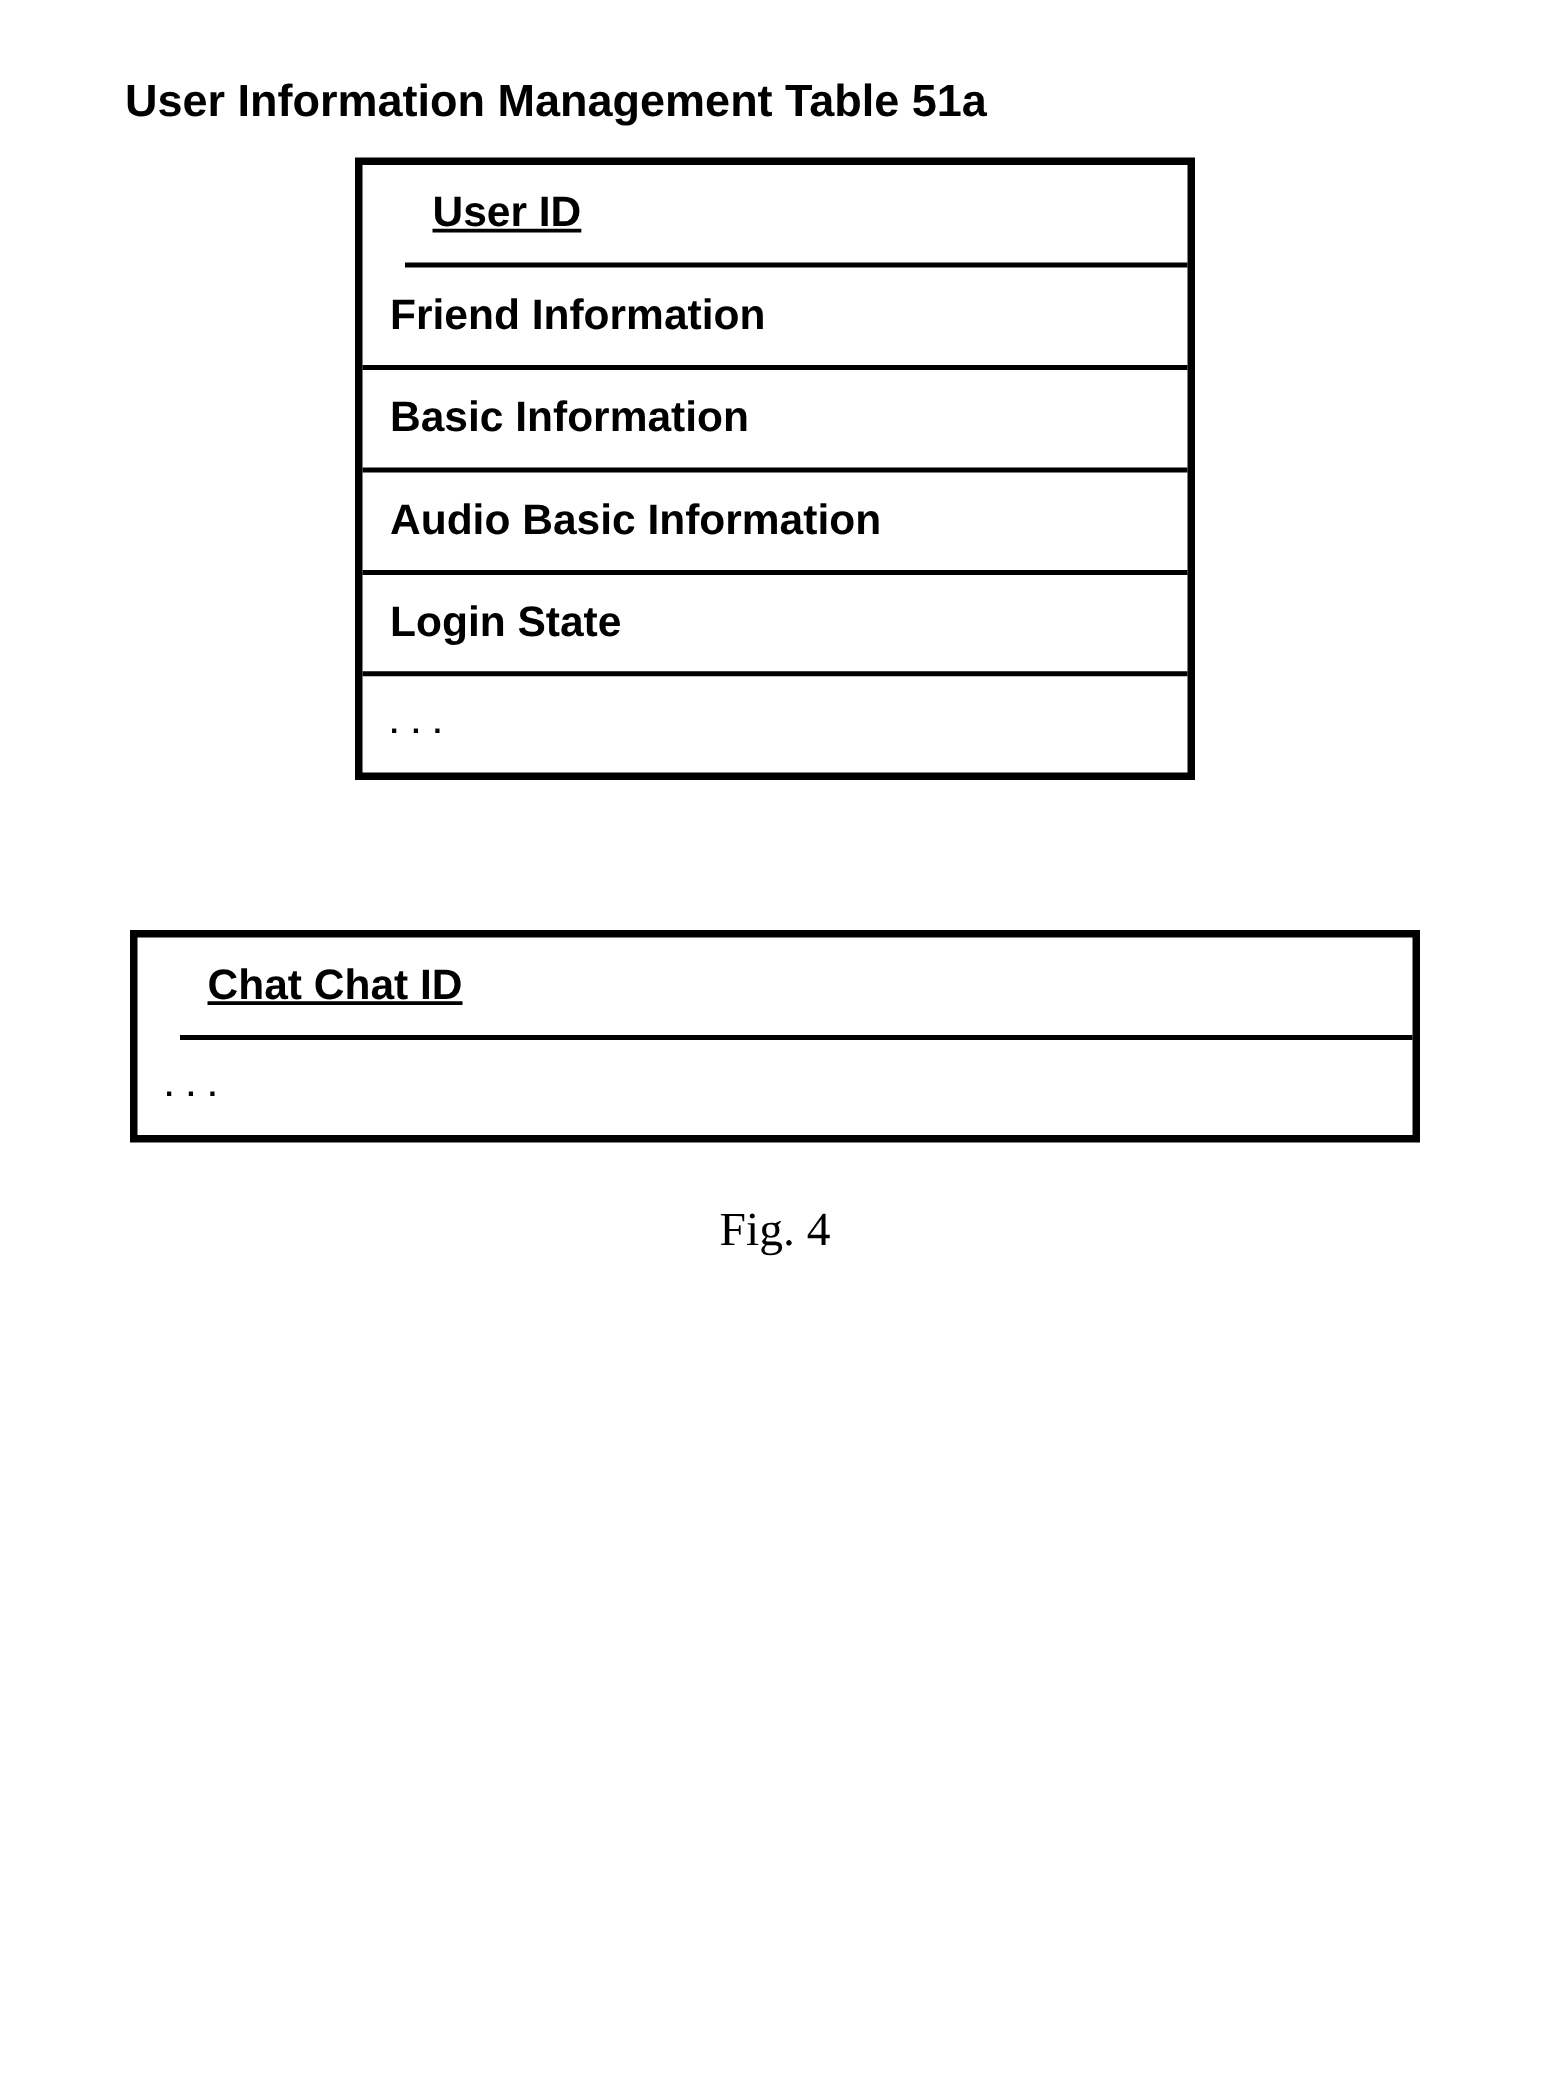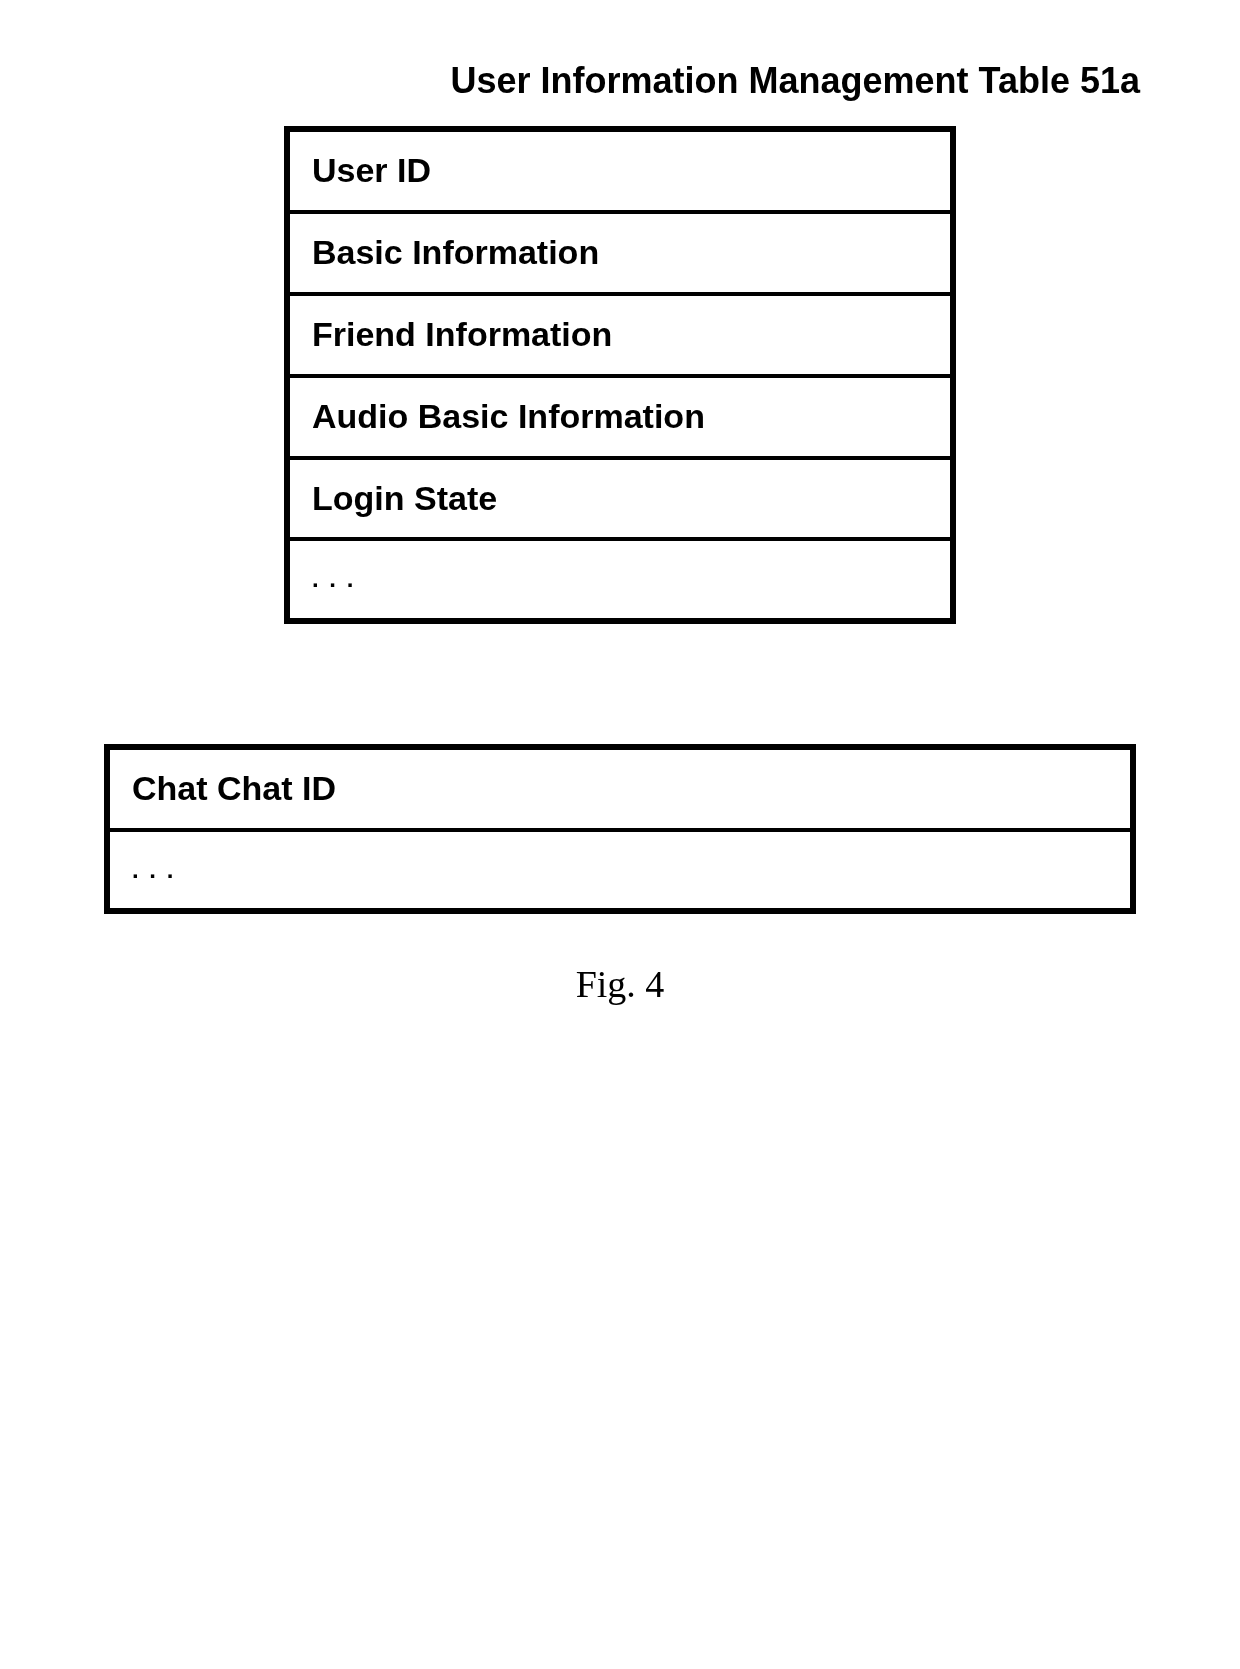--- a/index.html
+++ b/index.html
@@ -6,21 +6,21 @@
       font-family: Arial, "Helvetica Neue", Helvetica, sans-serif;
       width: 1240px;
       margin: 0;
       padding: 60px 100px;
       box-sizing: border-box;
       background: #fff;
     }
     .title {
       font-weight: bold;
       font-size: 36px;
-      text-align: right;
+      text-align: left;
       margin-bottom: 24px;
     }
     .table-box {
       border: 6px solid #000;
       margin: 0 auto;
       background: #fff;
     }
     .table-box.narrow {
       width: 660px;
     }
@@ -31,20 +31,22 @@
       padding: 16px 22px;
       font-weight: bold;
       font-size: 34px;
       line-height: 1.35;
       border-bottom: 4px solid #000;
     }
     .row:last-child {
       border-bottom: none;
     }
     .row.underline {
+      text-decoration: underline;
+      margin-left: 34px;
     }
     .row.dots {
       font-size: 24px;
       letter-spacing: 2px;
       padding: 22px 22px;
     }
     .caption {
       font-family: "Times New Roman", Times, serif;
       font-size: 38px;
       text-align: center;
@@ -57,22 +59,22 @@
       margin-bottom: 40px;
     }
   </style>
 </head>
 <body>
 
 <div class="section">
   <div class="title">User Information Management Table 51a</div>
   <div class="table-box narrow">
     <div class="row underline">User ID</div>
+    <div class="row">Friend Information</div>
     <div class="row">Basic Information</div>
-    <div class="row">Friend Information</div>
     <div class="row">Audio Basic Information</div>
     <div class="row">Login State</div>
     <div class="row dots">. . .</div>
   </div>
 </div>
 
 <div class="section">
   <div class="table-box wide">
     <div class="row underline">Chat Chat ID</div>
     <div class="row dots">. . .</div>

